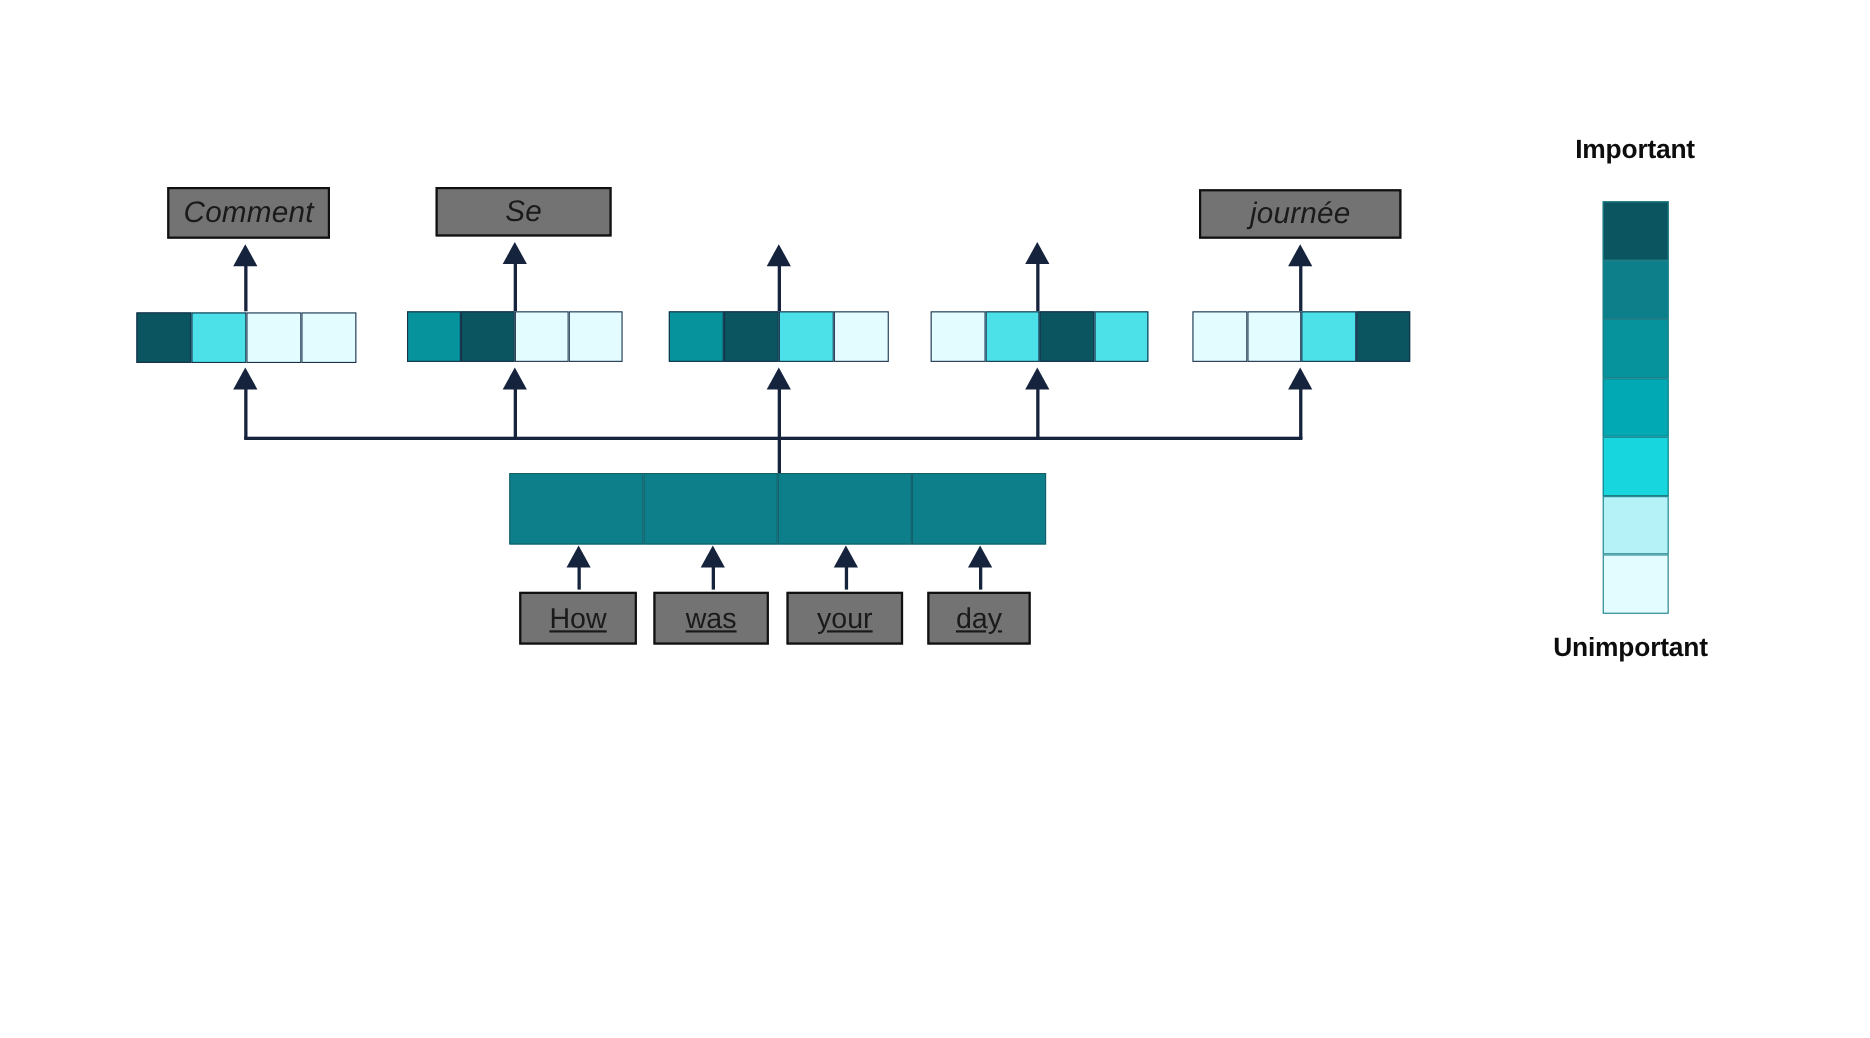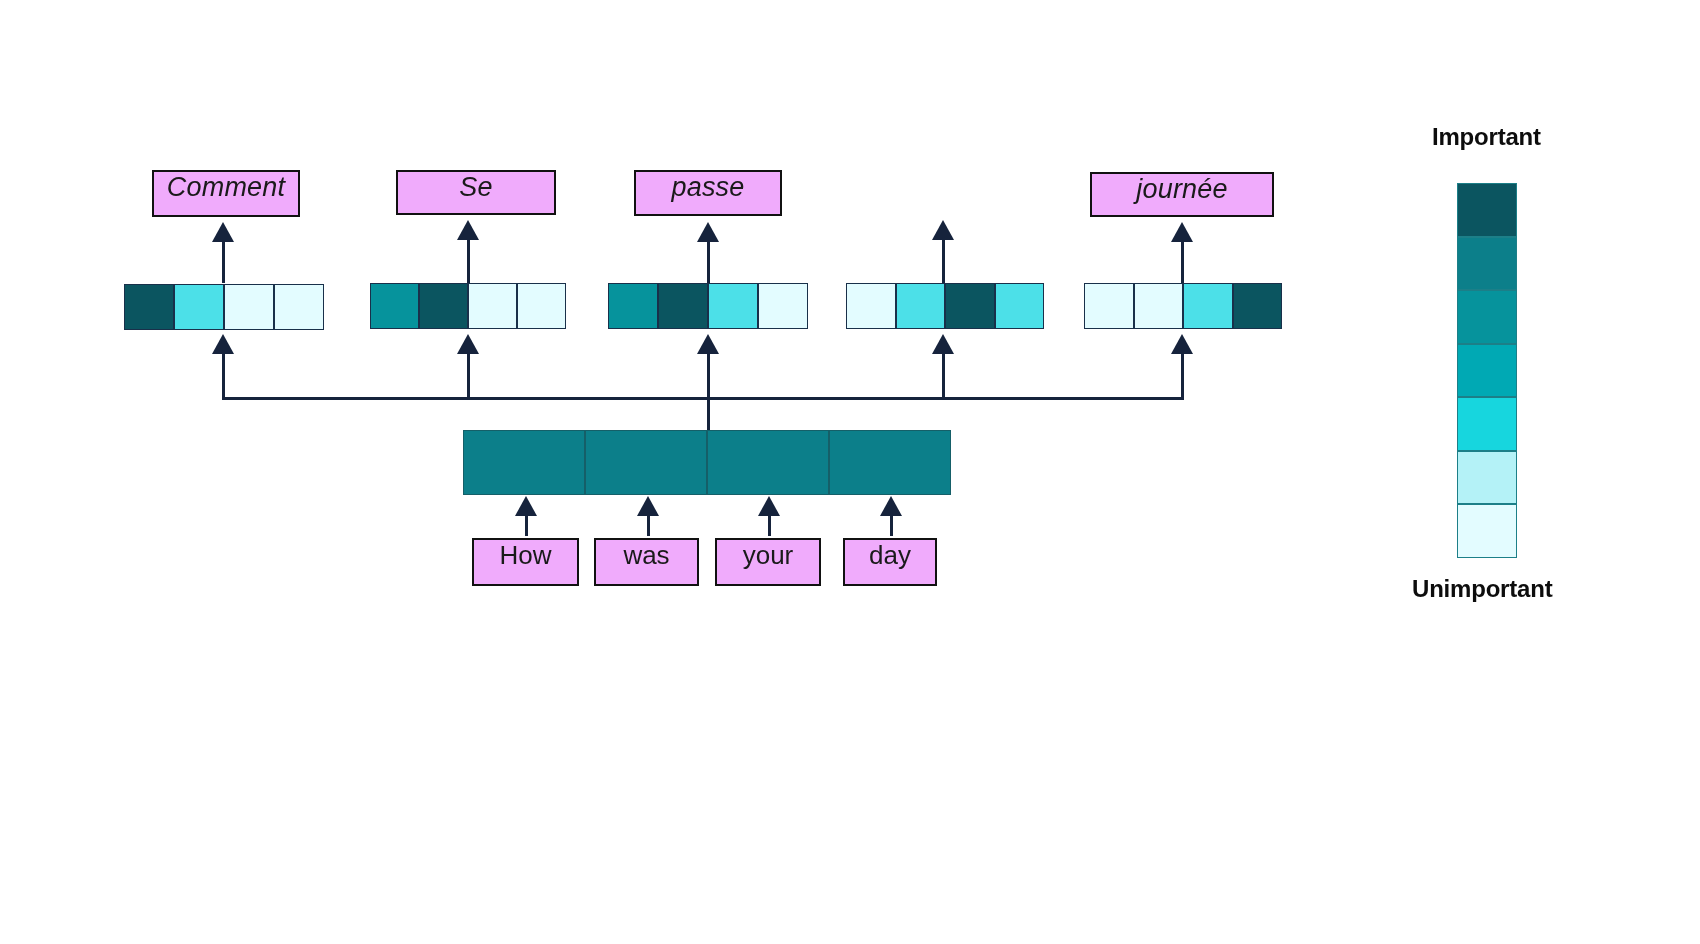--- a/index.html
+++ b/index.html
@@ -16,33 +16,35 @@
     height: 944px;
     background: #ffffff;
     overflow: hidden;
   }
 
   
   .word-box {
     position: absolute;
     box-sizing: border-box;
     border: 2.5px solid #111111;
-    background: #f0abfc;
-    display: flex;
+    background: #737373;
+    display: flex;
+    align-items: center;
     justify-content: center;
     color: #1a1a1a;
     white-space: nowrap;
   }
   .word-out {
     font-style: italic;
     font-size: 27px;
     letter-spacing: 0.2px;
   }
   .word-in {
     font-size: 26px;
+    text-decoration: underline;
   }
 
   
   .heat-row {
     position: absolute;
     display: flex;
     box-sizing: border-box;
   }
   .heat-cell {
     box-sizing: border-box;
@@ -133,23 +135,20 @@
 <body>
 
 <div id="canvas">
 
   <div class="word-box word-out" style="left:152px; top:170px; width:148px; height:47px;">
     <span>Comment</span>
   </div>
   <div class="word-box word-out" style="left:396px; top:170px; width:160px; height:45px;">
     <span>Se</span>
   </div>
-  <div class="word-box word-out" style="left:634px; top:170px; width:148px; height:46px;">
-    <span>passe</span>
-  </div>
   <div class="word-box word-out" style="left:1090px; top:172px; width:184px; height:45px;">
     <span>journée</span>
   </div>
 
   <div class="vline" style="left:222px; top:228px; height:55px;"></div>
   <div class="arrowhead" style="left:212px; top:222px;"></div>
 
   <div class="vline" style="left:467px; top:226px; height:57px;"></div>
   <div class="arrowhead" style="left:457px; top:220px;"></div>
 

